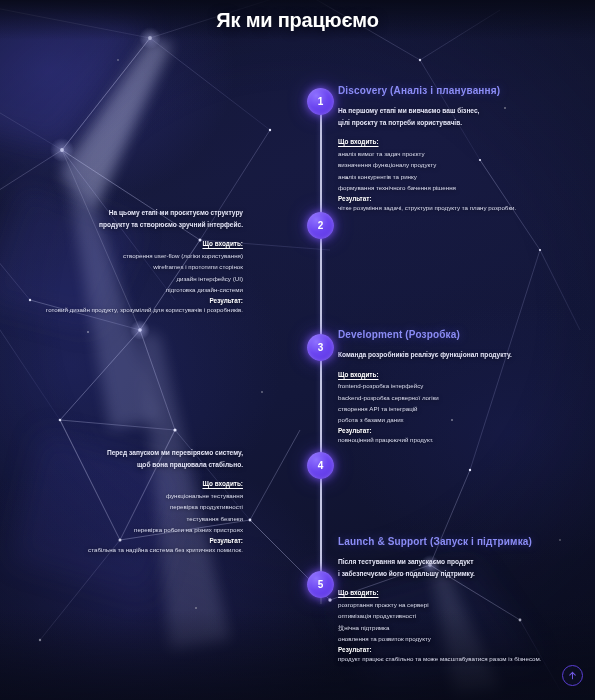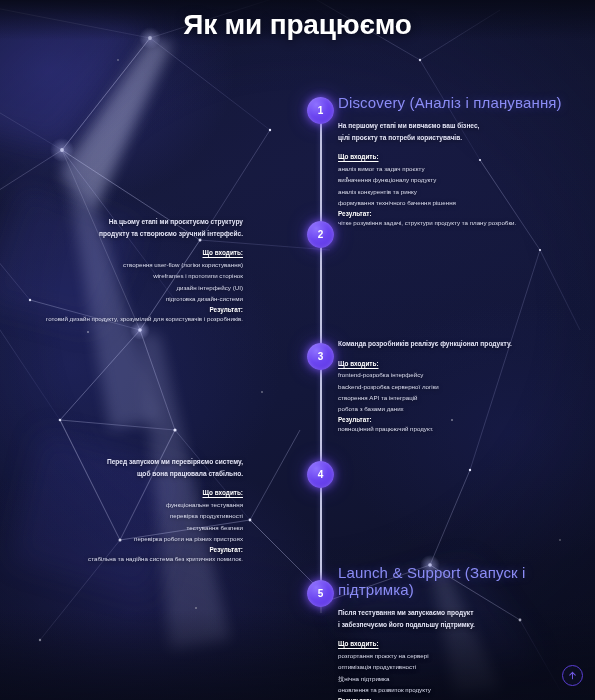--- a/index.html
+++ b/index.html
@@ -39,21 +39,21 @@
       linear-gradient(to bottom, rgba(8,10,24,0.92) 0px, rgba(8,10,24,0.0) 40px),
       linear-gradient(to top, rgba(8,10,24,0.75) 0px, rgba(8,10,24,0.0) 90px),
       radial-gradient(ellipse 100% 80% at 50% 45%, rgba(0,0,0,0) 40%, rgba(6,8,20,0.55) 100%);
   }
 
   
   #page { position: relative; z-index: 5; width: 595px; height: 700px; }
 
   .page-title {
     text-align: center;
-    font-size: 28px;
+    font-size: 20px;
     font-weight: 700;
     letter-spacing: -0.2px;
     color: #ffffff;
     padding-top: 9px;
     text-shadow: 0 1px 10px rgba(0,0,0,0.6);
   }
 
   
   .timeline { position: relative; margin-top: 12px; height: 620px; }
 
@@ -89,22 +89,22 @@
     font-weight: 700;
     color: #ffffff;
     z-index: 7;
   }
 
   .step-body { position: absolute; width: 236px; }
   .step-body.left  { right: 352px; text-align: right; }
   .step-body.right { left: 338px;  text-align: left;  }
 
   .step-title {
-    font-size: 15px;
-    font-weight: 400;
+    font-size: 10px;
+    font-weight: 700;
     color: #8b8cf5;
     letter-spacing: 0.15px;
     margin-bottom: 9px;
     text-shadow: 0 0 10px rgba(100,100,230,0.45);
   }
 
   .step-intro {
     font-size: 6.6px;
     line-height: 1.78;
     color: #e3e4f6;
@@ -313,20 +313,21 @@
           </ul>
           <div class="step-result-label">Результат:</div>
           <div class="step-result-text">готовий дизайн продукту, зрозумілий для користувачів і розробників.</div>
         </div>
       </div>
       <div class="step">
         <div class="step-marker" style="top: 290px;">
           <span>3</span>
         </div>
         <div class="step-body right" style="top: 285px;">
+          <div class="step-title">Development (Розробка)</div>
           <div class="step-intro">
             <div>Команда розробників реалізує функціонал продукту.</div>
           </div>
           <div class="step-sub"><span>Що входить:</span></div>
           <ul class="step-list">
             <li>frontend-розробка інтерфейсу</li>
             <li>backend-розробка серверної логіки</li>
             <li>створення API та інтеграцій</li>
             <li>робота з базами даних</li>
           </ul>
@@ -351,21 +352,21 @@
             <li>перевірка роботи на різних пристроях</li>
           </ul>
           <div class="step-result-label">Результат:</div>
           <div class="step-result-text">стабільна та надійна система без критичних помилок.</div>
         </div>
       </div>
       <div class="step">
         <div class="step-marker" style="top: 527px;">
           <span>5</span>
         </div>
-        <div class="step-body right" style="top: 511px;">
+        <div class="step-body right" style="top: 492px;">
           <div class="step-title">Launch &amp; Support (Запуск і підтримка)</div>
           <div class="step-intro">
             <div>Після тестування ми запускаємо продукт</div>
             <div>і забезпечуємо його подальшу підтримку.</div>
           </div>
           <div class="step-sub"><span>Що входить:</span></div>
           <ul class="step-list">
             <li>розгортання проєкту на сервері</li>
             <li>оптимізація продуктивності</li>
             <li>技нічна підтримка</li>

